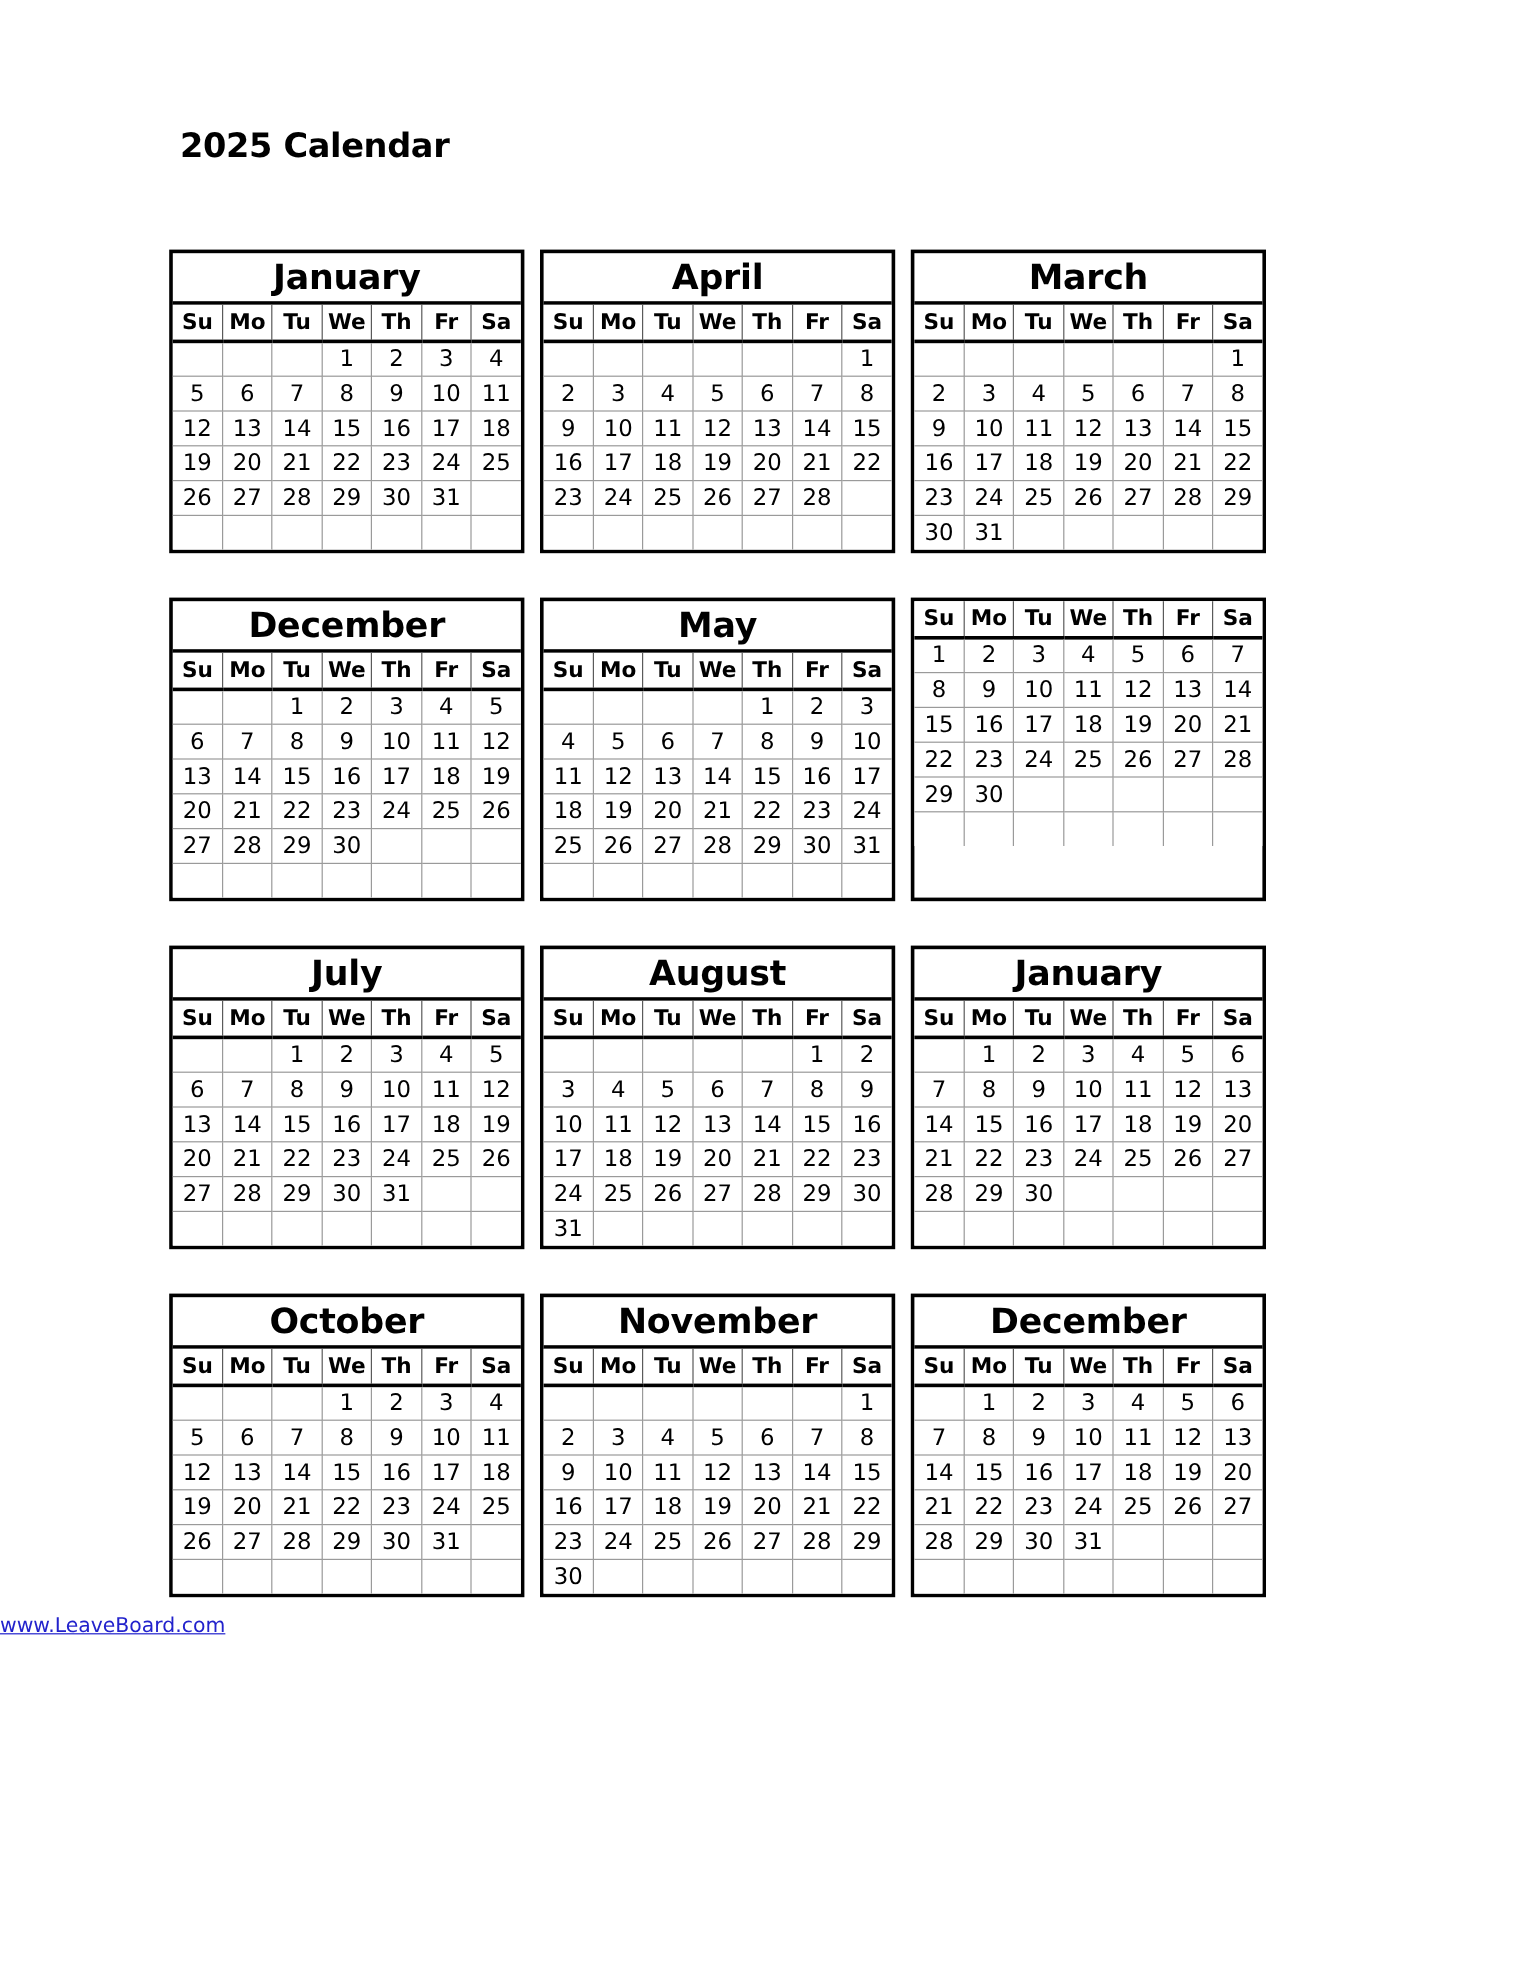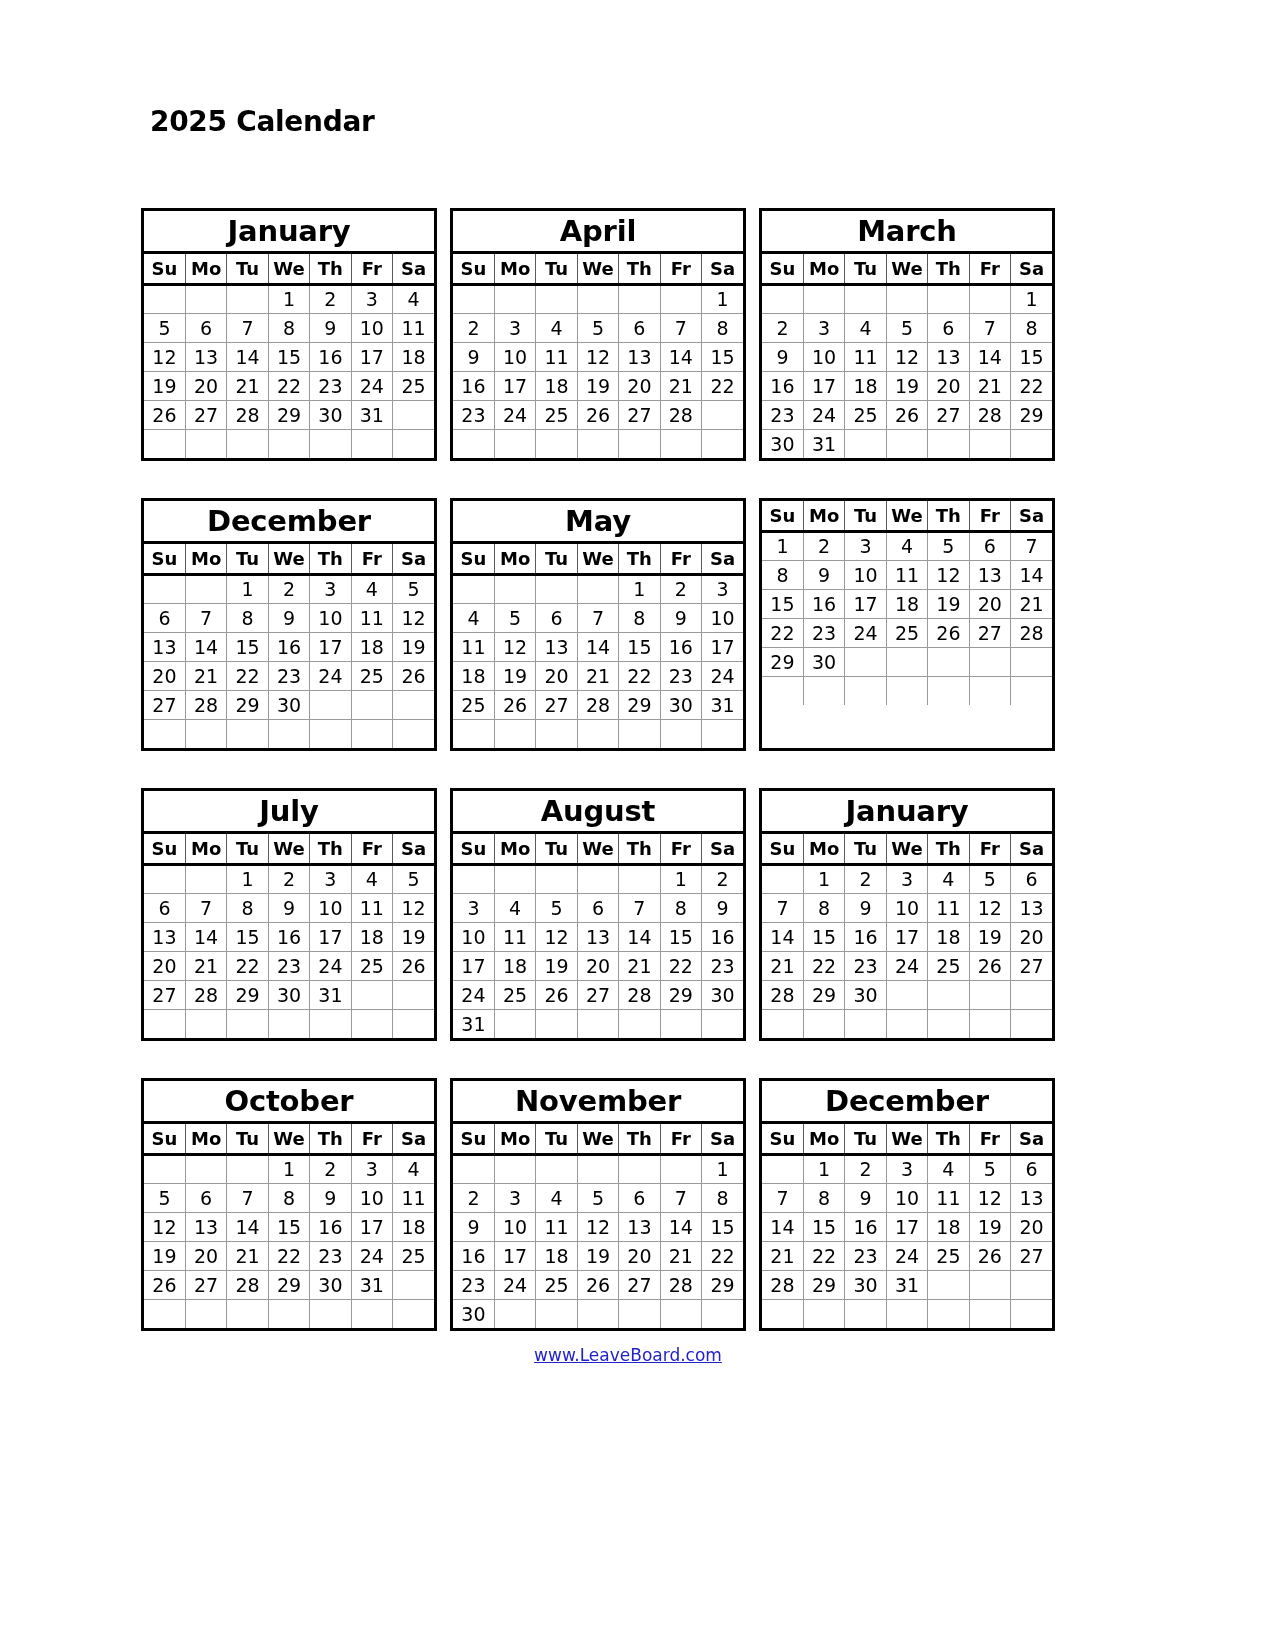--- a/index.html
+++ b/index.html
@@ -104,21 +104,20 @@
     color: #000;
   }
   table.month-table td:last-child { border-right: none; }
   table.month-table tr:last-child td { border-bottom: none; }
 
   .footer-link-wrap {
     position: absolute;
     left: 0;
     top: 1345px;
     width: 1256px;
-    text-align: center;
   }
   .footer-link {
     font-size: 17px;
     color: #2222cc;
     text-decoration: underline;
     font-family: "DejaVu Sans", "Liberation Sans", sans-serif;
     cursor: pointer;
   }
 </style>
 </head>

